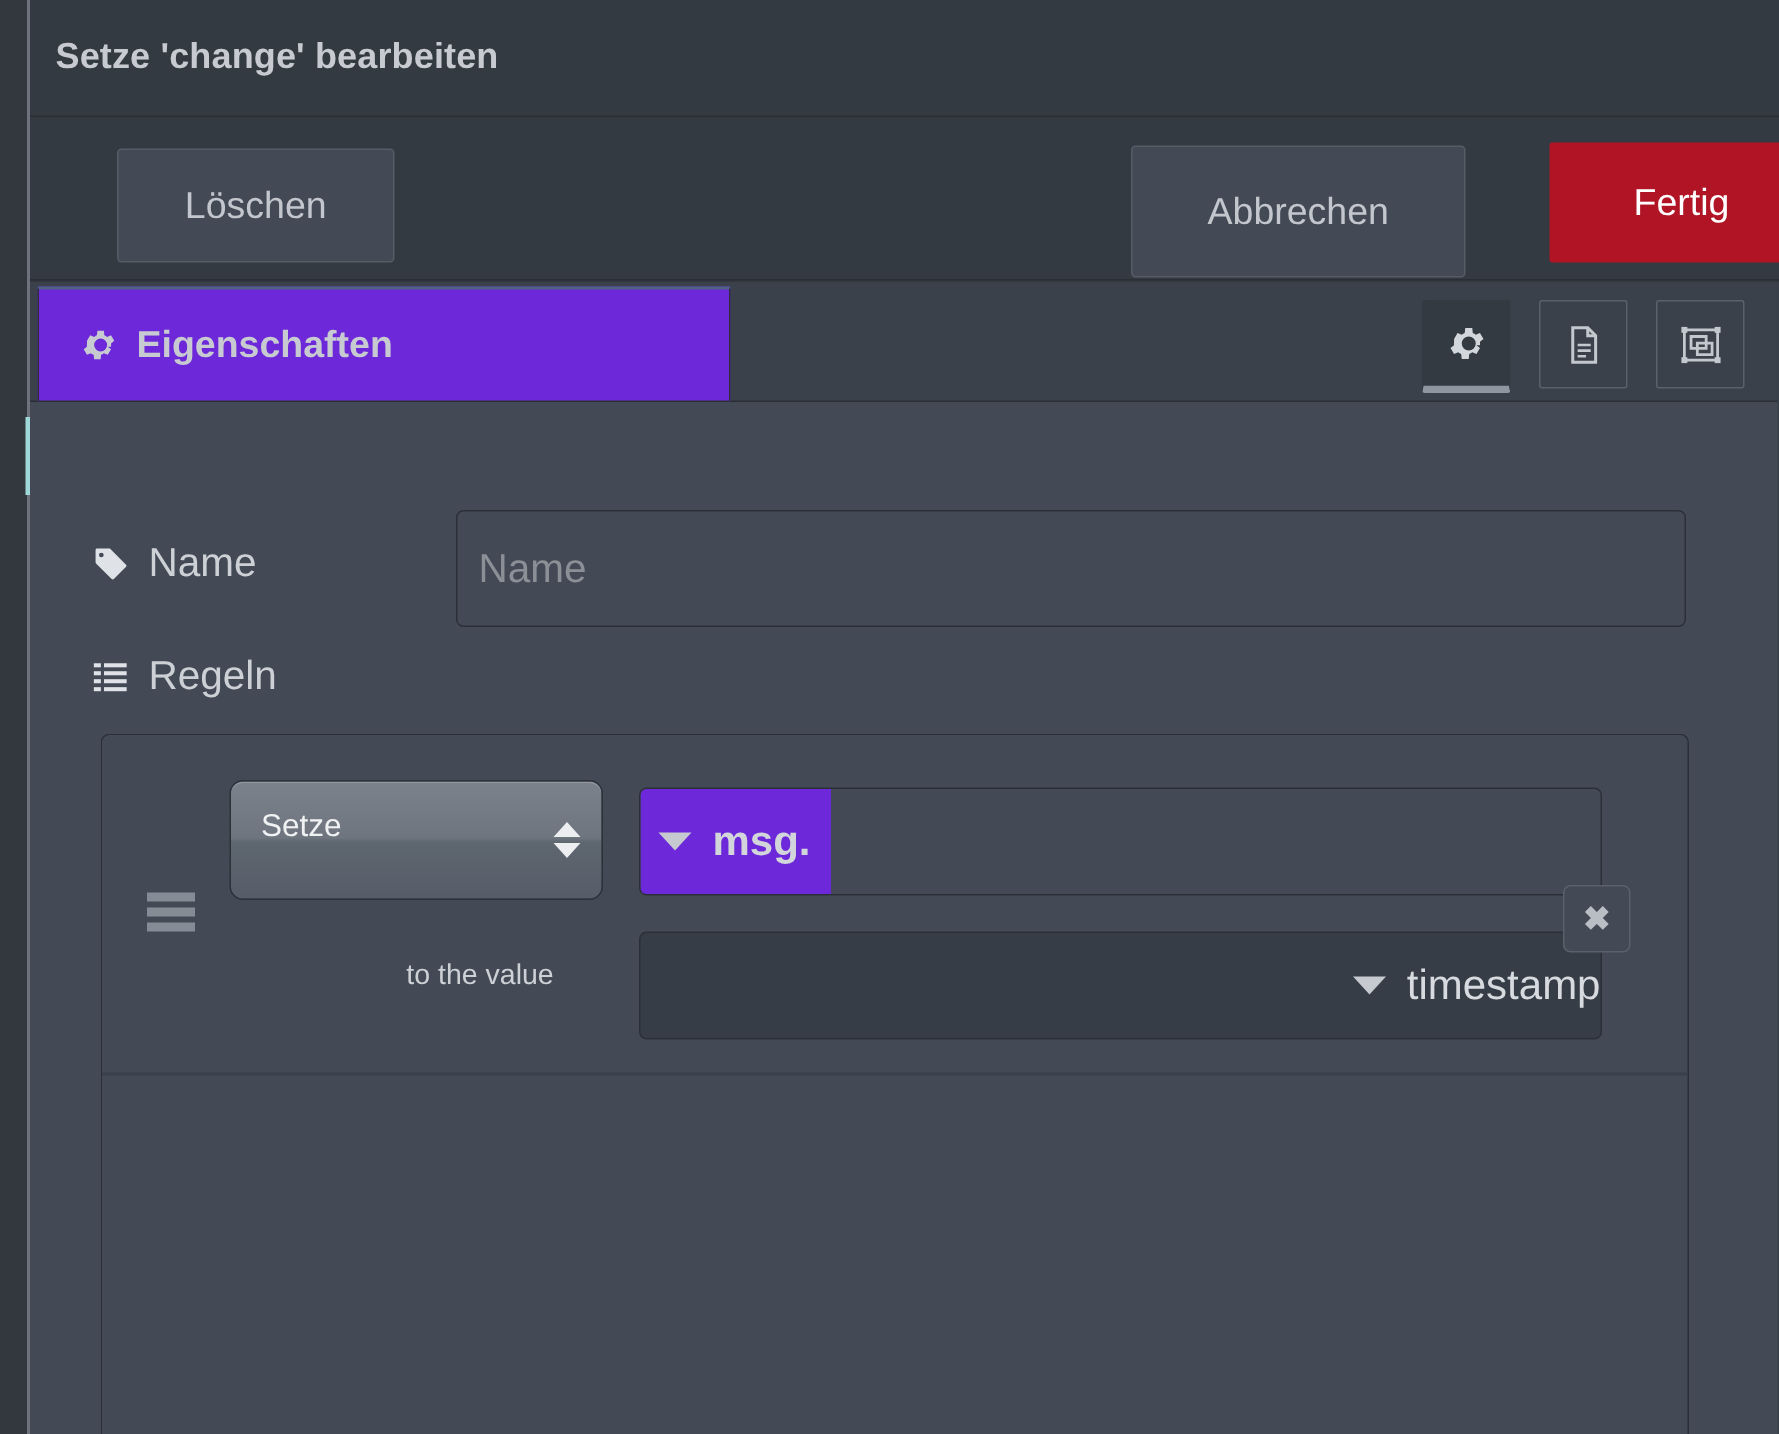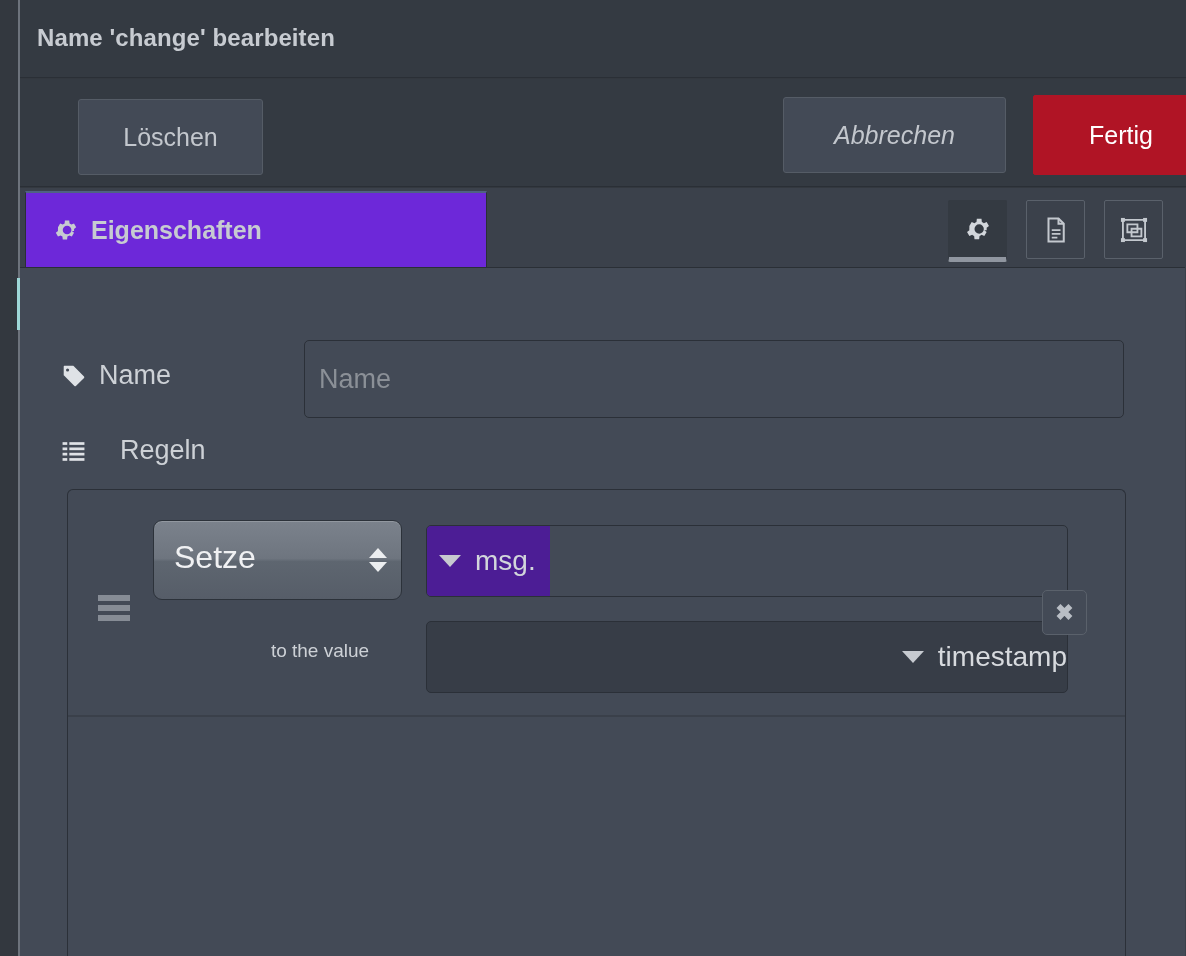--- a/index.html
+++ b/index.html
@@ -77,22 +77,22 @@
     cursor: pointer;
     user-select: none;
     white-space: nowrap;
     margin-left: 43px;
   }
   .btn-delete {
     left: 15px; top: 20px;
     width: 185px; height: 76px;
   }
   .btn-cancel {
-    left: 720px; top: 18px;
-    width: 223px; height: 76px; font-style: italic;
+    left: 691px; top: 18px;
+    width: 223px; height: 88px;
   }
   .btn-done {
     left: 970px; top: 16px;
     width: 176px; height: 80px;
     background: #b01425;
     border: 1px solid #b01425;
     color: #ffffff;
     border-radius: 2px;
   }
 
@@ -188,21 +188,20 @@
   .input-name::placeholder { color: #8b9097; }
 
   .section-rules {
     position: absolute;
     left: 41px; top: 167px;
     display: flex;
     align-items: center;
     font-size: 27px;
     color: #cdd1d6;
     white-space: nowrap;
-    gap: 21px;
   }
   .section-rules .lbl-text { margin-left: 13px; }
 
   
   .rules-box {
     position: absolute;
     left: 47px; top: 221px;
     width: 1059px; height: 467px;
     border: 1px solid #2b3038;
     border-bottom: none;
@@ -240,21 +239,21 @@
     border-radius: 9px;
     border: 1px solid #2c323a;
     background: linear-gradient(to bottom, #7b828c 0%, #6e757f 48%, #5e6670 52%, #565d68 100%);
     box-shadow: inset 0 1px 0 rgba(255,255,255,0.18);
     cursor: pointer;
     user-select: none;
   }
   .select-setze .sel-text {
     position: absolute;
     left: 20px; top: 18px;
-    font-size: 32px;
+    font-size: 21px;
     color: #f0f1f3;
     white-space: nowrap;
   }
   .select-setze .sel-arrows {
     position: absolute;
     right: 14px; top: 50%;
     transform: translateY(-50%);
     display: flex;
     flex-direction: column;
     align-items: center;
@@ -280,24 +279,25 @@
     width: 642px; height: 72px;
     border: 1px solid #2b3038;
     border-radius: 5px;
     display: flex;
     overflow: hidden;
     background: #434a56;
   }
   .typed-prefix {
     display: flex;
     align-items: center;
-    background: #4c1d95;
+    background: #6d28d9;
     padding: 0 14px 0 12px;
     cursor: pointer;
     user-select: none;
+    font-weight: bold;
   }
   .typed-prefix .caret {
     width: 0; height: 0;
     border-left: 11px solid transparent;
     border-right: 11px solid transparent;
     border-top: 12px solid #c6cad0;
     margin-right: 14px;
   }
   .typed-prefix .pfx-text {
     font-size: 28px;
@@ -381,21 +381,21 @@
 </head>
 <body>
 
 <div id="screen">
 
   <div class="gutter"></div>
   <div class="panel-left-rule"></div>
   <div class="port-indicator"></div>
 
   <div class="dialog-header">
-    <div class="dialog-title">Name 'change' bearbeiten</div>
+    <div class="dialog-title">Setze 'change' bearbeiten</div>
   </div>
 
   <div class="button-bar">
     <div class="btn btn-delete">Löschen</div>
     <div class="btn btn-cancel">Abbrechen</div>
     <div class="btn btn-done">Fertig</div>
   </div>
 
   <div class="tab-strip">
 

